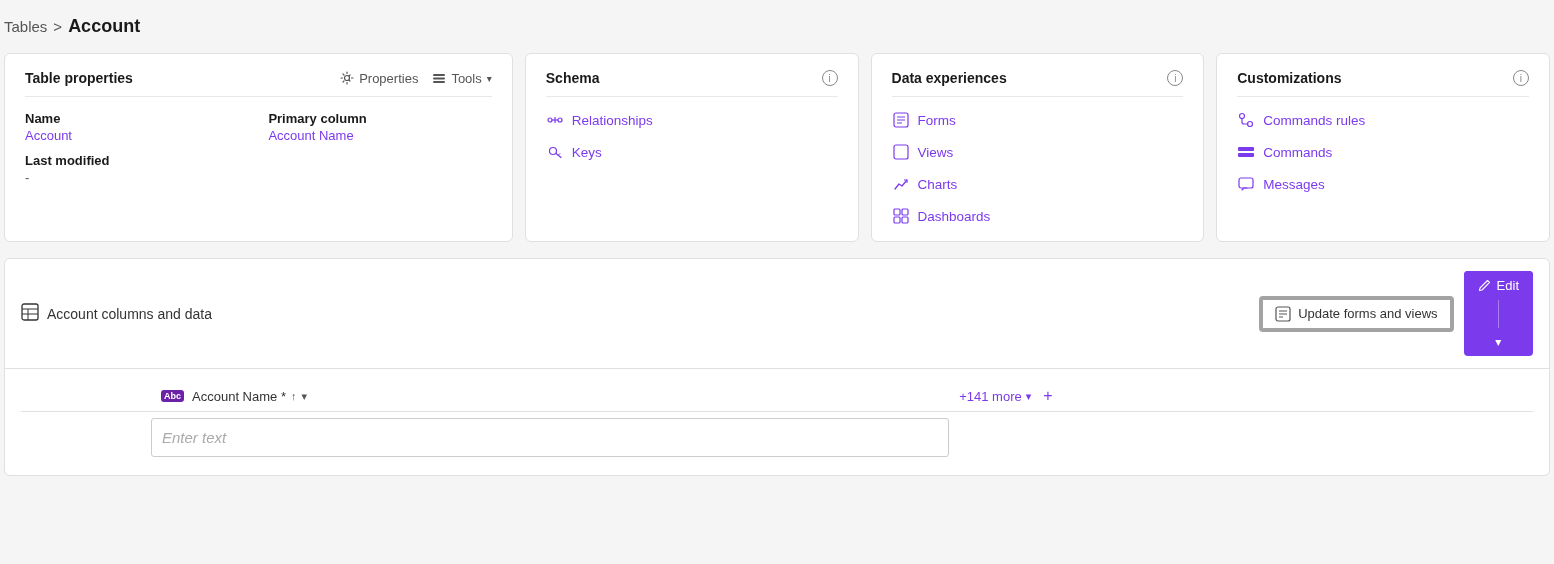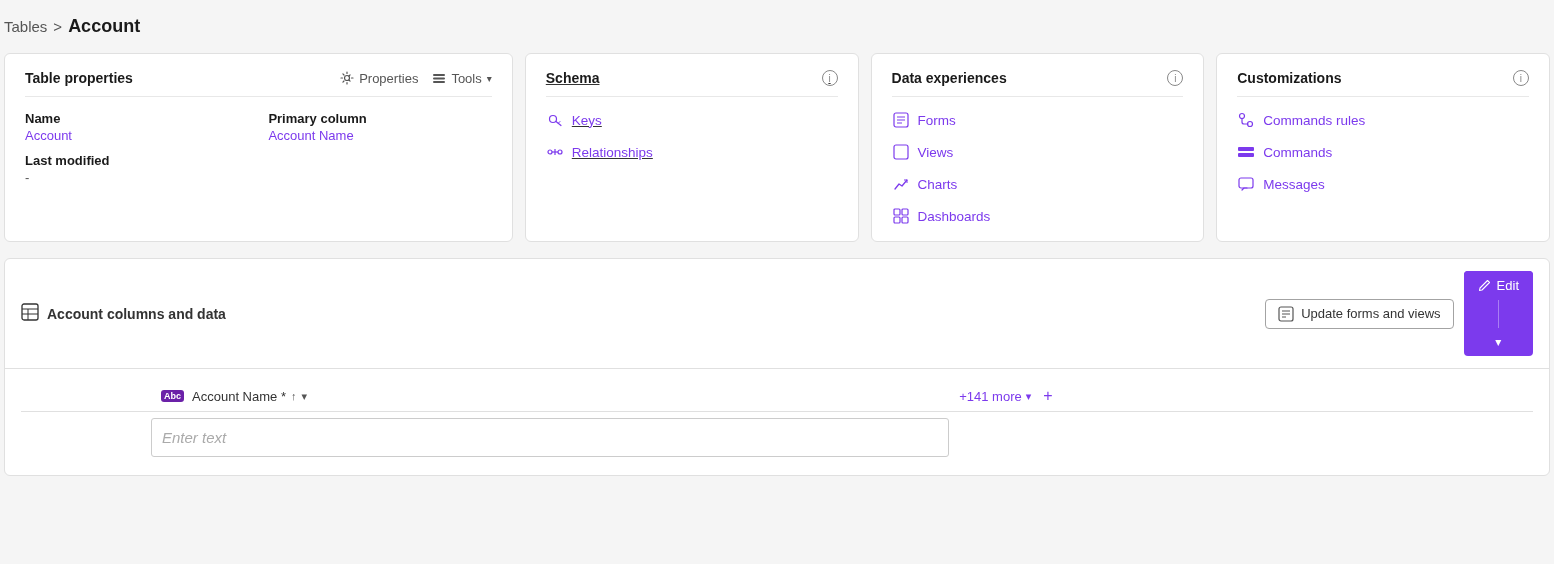--- a/index.html
+++ b/index.html
@@ -43,21 +43,20 @@
       background: #fff;
       border: 1px solid #e0e0e0;
       border-radius: 6px;
       padding: 16px 20px;
     }
     .card-table-props {
       flex: 1.6;
     }
     .card-schema {
       flex: 1;
-      text-decoration: underline;
     }
     .card-data-exp {
       flex: 1;
     }
     .card-custom {
       flex: 1;
     }
     .card-header {
       display: flex;
       align-items: center;
@@ -159,33 +158,33 @@
       display: flex;
       align-items: center;
       justify-content: space-between;
       padding: 12px 16px;
       border-bottom: 1px solid #e0e0e0;
     }
     .bottom-title {
       display: flex;
       align-items: center;
       gap: 8px;
-      font-weight: 700;
+      font-weight: 400;
       font-size: 14px;
     }
     .bottom-actions {
       display: flex;
       align-items: center;
       gap: 10px;
     }
     .update-forms-btn {
       display: flex;
       align-items: center;
       gap: 7px;
-      border: 1px solid #a3a3a3;
+      border: 4px solid #a3a3a3;
       background: #fff;
       color: #333;
       padding: 6px 12px;
       border-radius: 4px;
       cursor: pointer;
       font-size: 13px;
       font-weight: 500;
     }
     .edit-btn-group {
       display: flex;
@@ -336,38 +335,38 @@
       <div class="card-header">
         <span class="card-title">Schema</span>
         <span class="info-icon">i</span>
       </div>
       <div class="card-links">
 
 
         <a class="card-link-item">
           <span class="link-icon">
             <svg width="16" height="16" viewBox="0 0 16 16" fill="none">
-              <circle cx="6" cy="7" r="3.5" stroke="#7c3aed" stroke-width="1.2" fill="none"></circle>
-              <path d="M9 9.5l5 4" stroke="#7c3aed" stroke-width="1.2" stroke-linecap="round"></path>
-              <path d="M11.5 11l1.5-1.5" stroke="#7c3aed" stroke-width="1" stroke-linecap="round"></path>
-            </svg>
-          </span>
-          <span>Keys</span>
-        </a>
-
-        <a class="card-link-item">
-          <span class="link-icon">
-            <svg width="16" height="16" viewBox="0 0 16 16" fill="none">
               <circle cx="3" cy="8" r="2" stroke="#7c3aed" stroke-width="1.2"></circle>
               <circle cx="13" cy="8" r="2" stroke="#7c3aed" stroke-width="1.2"></circle>
               <path d="M5 8h6" stroke="#7c3aed" stroke-width="1.2"></path>
               <path d="M8 5v6" stroke="#7c3aed" stroke-width="1.2"></path>
             </svg>
           </span>
           <span>Relationships</span>
+        </a>
+
+        <a class="card-link-item">
+          <span class="link-icon">
+            <svg width="16" height="16" viewBox="0 0 16 16" fill="none">
+              <circle cx="6" cy="7" r="3.5" stroke="#7c3aed" stroke-width="1.2" fill="none"></circle>
+              <path d="M9 9.5l5 4" stroke="#7c3aed" stroke-width="1.2" stroke-linecap="round"></path>
+              <path d="M11.5 11l1.5-1.5" stroke="#7c3aed" stroke-width="1" stroke-linecap="round"></path>
+            </svg>
+          </span>
+          <span>Keys</span>
         </a>
       </div>
     </div>
 
     <div class="card card-data-exp">
       <div class="card-header">
         <span class="card-title">Data experiences</span>
         <span class="info-icon">i</span>
       </div>
       <div class="card-links">

